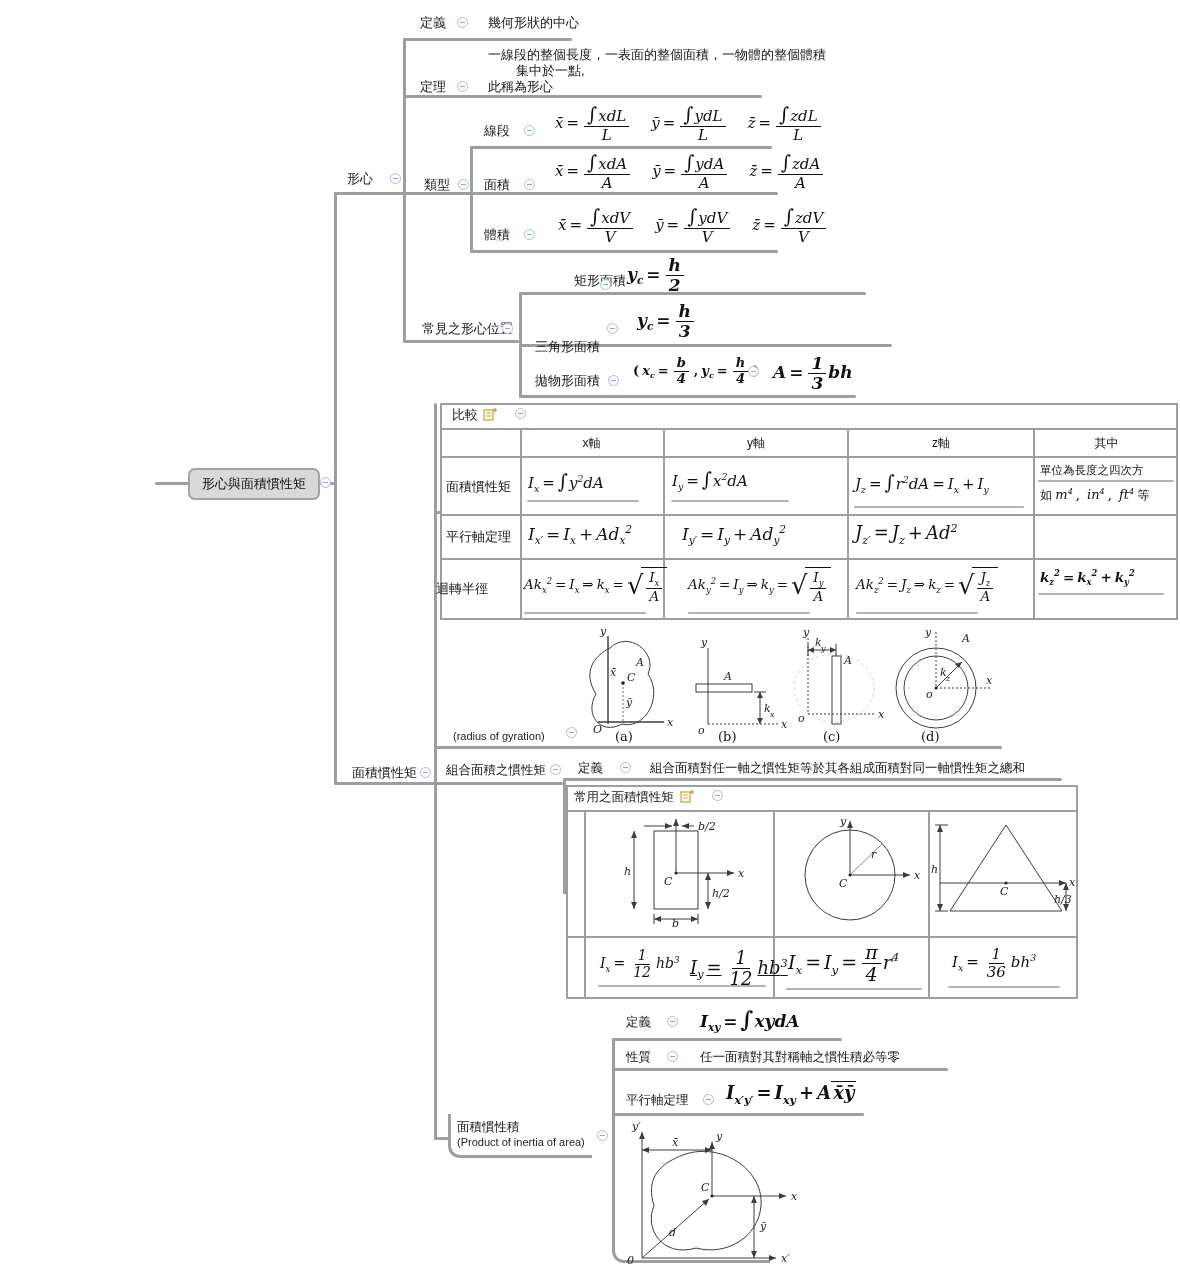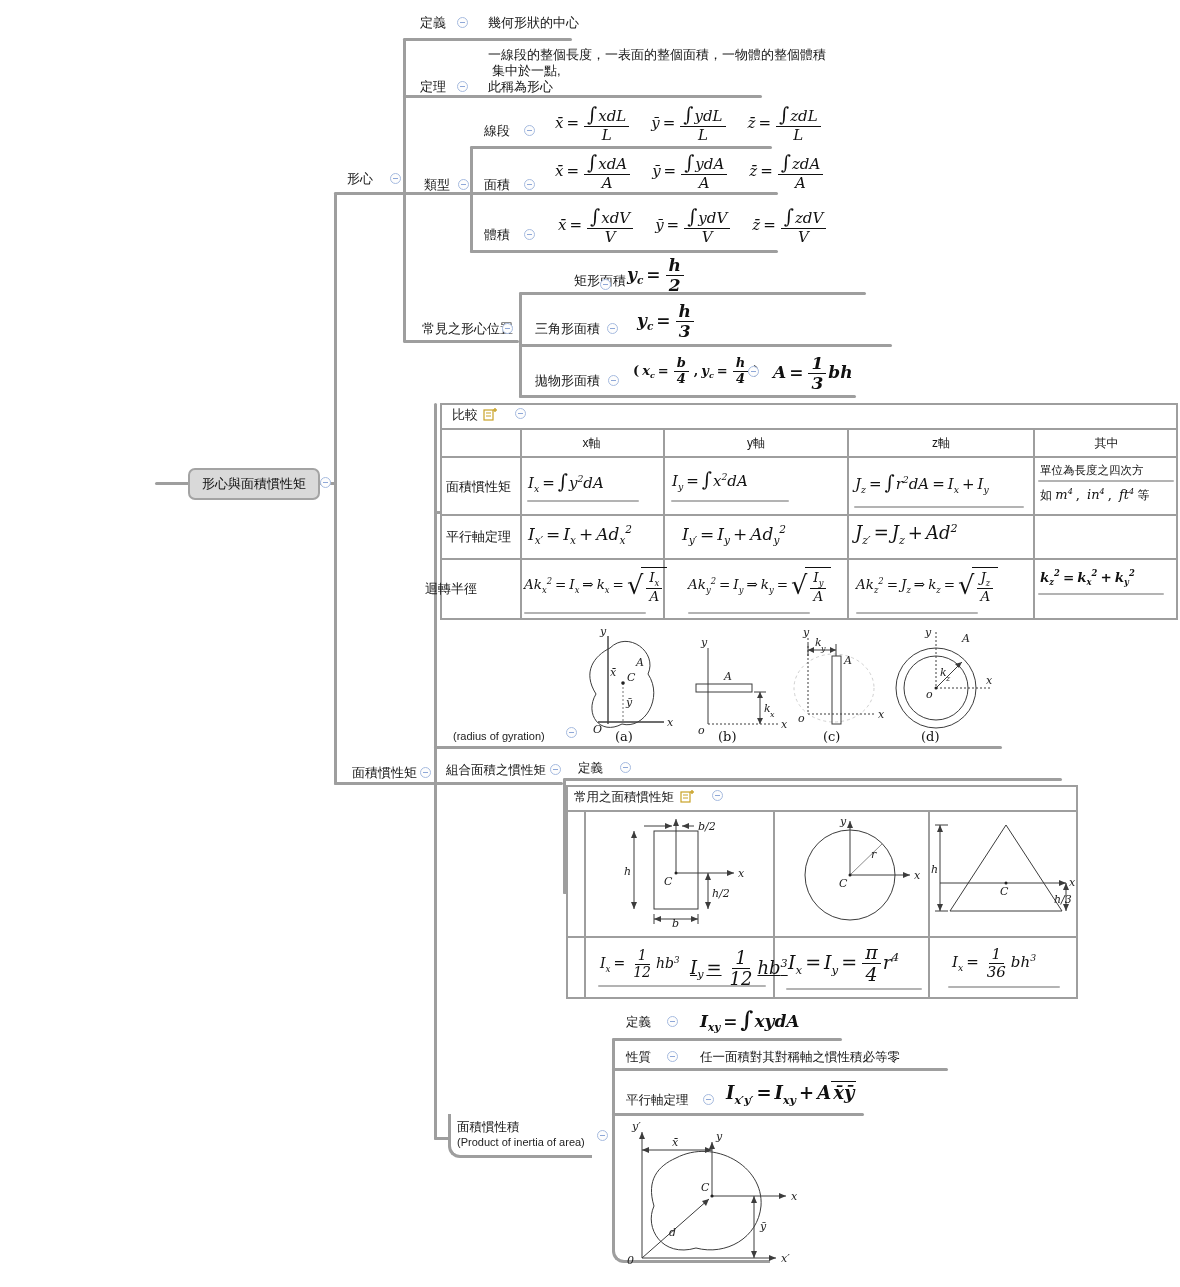--- a/index.html
+++ b/index.html
@@ -86,21 +86,21 @@
   <div class="lbl" style="left:347px;top:170px;">形心</div>
   <span class="minus" style="left:390px;top:173px;"></span>
 
   <div class="lbl" style="left:420px;top:14px;">定義</div>
   <span class="minus" style="left:457px;top:17px;"></span>
   <div class="lbl" style="left:488px;top:14px;">幾何形狀的中心</div>
 
   <div class="lbl" style="left:420px;top:78px;">定理</div>
   <span class="minus" style="left:457px;top:81px;"></span>
   <div class="lbl" style="left:488px;top:46px;">一線段的整個長度，一表面的整個面積，一物體的整個體積</div>
-  <div class="lbl" style="left:492px;top:62px;text-align:center;">集中於一點,</div>
+  <div class="lbl" style="left:516px;top:62px;text-align:center;">集中於一點,</div>
   <div class="lbl" style="left:488px;top:78px;">此稱為形心</div>
 
   <div class="lbl" style="left:424px;top:176px;">類型</div>
   <span class="minus" style="left:458px;top:179px;"></span>
 
   <div class="lbl" style="left:484px;top:122px;">線段</div>
   <span class="minus" style="left:524px;top:125px;"></span>
   <div class="fgroup" style="left:555px;top:104px;">
     <span class="f"><span>x̄</span><span class="op">=</span><span class="frac">
           <span class="fnum"><span class="int">∫</span><span>xdL</span></span>
@@ -153,21 +153,21 @@
   <div class="lbl" style="left:422px;top:320px;">常見之形心位置</div>
   <span class="minus" style="left:502px;top:323px;"></span>
 
   <div class="lbl" style="left:539px;top:272px;margin-left:35px;">矩形面積</div>
   <span class="minus" style="left:600px;top:279px;"></span>
   <span class="f bold" style="left:627px;top:256px;font-size:17px;"><span>y</span><sub>c</sub><span class="op">=</span><span class="frac">
         <span class="fnum"><span>h</span></span>
         <span class="fden"><span>2</span></span>
       </span></span>
 
-  <div class="lbl" style="left:535px;top:320px;">三角形面積</div>
+  <div class="lbl" style="left:535px;top:338px;">三角形面積</div>
   <span class="minus" style="left:607px;top:323px;"></span>
   <span class="f bold" style="left:637px;top:302px;font-size:17px;"><span>y</span><sub>c</sub><span class="op">=</span><span class="frac">
         <span class="fnum"><span>h</span></span>
         <span class="fden"><span>3</span></span>
       </span></span>
 
   <div class="lbl" style="left:535px;top:372px;">拋物形面積</div>
   <span class="minus" style="left:608px;top:375px;"></span>
   <span class="f bold" style="left:630px;top:356px;font-size:13px;"><span class="op">(</span><span>x</span><sub>c</sub><span class="op">=</span><span class="frac">
         <span class="fnum"><span>b</span></span>
@@ -219,21 +219,21 @@
   <div class="nline" style="left:854px;top:506px;width:170px;"></div>
   <div class="lbl" style="left:1040px;top:463px;font-size:11.5px;">單位為長度之四次方</div>
   <div class="nline" style="left:1038px;top:480px;width:136px;"></div>
   <span class="f" style="left:1040px;top:487px;font-size:13px;"><span class="cjk">如 </span><span>m</span><sup>4</sup><span class="op">, </span><span>in</span><sup>4</sup><span class="op">, </span><span>ft</span><sup>4</sup><span class="cjk"> 等</span></span>
 
   <div class="lbl" style="left:446px;top:528px;">平行軸定理</div>
   <span class="f" style="left:528px;top:523px;font-size:17px;"><span>I</span><sub>x′</sub><span class="op">=</span><span>I</span><sub>x</sub><span class="op">+</span><span>Ad</span><sub>x</sub><sup>2</sup></span>
   <span class="f" style="left:682px;top:523px;font-size:17px;"><span>I</span><sub>y′</sub><span class="op">=</span><span>I</span><sub>y</sub><span class="op">+</span><span>Ad</span><sub>y</sub><sup>2</sup></span>
   <span class="f" style="left:855px;top:522px;font-size:18px;"><span>J</span><sub>z′</sub><span class="op">=</span><span>J</span><sub>z</sub><span class="op">+</span><span>Ad</span><sup>2</sup></span>
 
-  <div class="lbl" style="left:425px;top:580px;text-align:center;">迴轉半徑</div>
+  <div class="lbl" style="left:436px;top:580px;text-align:center;">迴轉半徑</div>
   <span class="f" style="left:524px;top:567px;font-size:13.5px;"><span>Ak</span><sub>x</sub><sup>2</sup><span class="op">=</span><span>I</span><sub>x</sub><span class="op">⇒</span><span>k</span><sub>x</sub><span class="op">=</span><span class="sqrt">
         <span class="rad">√</span>
         <span class="sqin"><span class="frac">
             <span class="fnum"><span>I</span><sub>x</sub></span>
             <span class="fden"><span>A</span></span>
           </span></span>
       </span></span>
   <div class="nline" style="left:524px;top:612px;width:122px;"></div>
   <span class="f" style="left:688px;top:567px;font-size:13.5px;"><span>Ak</span><sub>y</sub><sup>2</sup><span class="op">=</span><span>I</span><sub>y</sub><span class="op">⇒</span><span>k</span><sub>y</sub><span class="op">=</span><span class="sqrt">
         <span class="rad">√</span>
@@ -323,20 +323,21 @@
   <span class="minus" style="left:566px;top:727px;"></span>
   <div class="cap" style="left:615px;top:729px;">(a)</div>
   <div class="cap" style="left:718px;top:729px;">(b)</div>
   <div class="cap" style="left:823px;top:729px;">(c)</div>
   <div class="cap" style="left:921px;top:729px;">(d)</div>
 
   <div class="lbl" style="left:446px;top:762px;font-size:12.5px;">組合面積之慣性矩</div>
   <span class="minus" style="left:550px;top:764px;"></span>
   <div class="lbl" style="left:578px;top:760px;font-size:12.5px;">定義</div>
   <span class="minus" style="left:620px;top:762px;"></span>
+  <div class="lbl" style="left:650px;top:760px;font-size:12.5px;">組合面積對任一軸之慣性矩等於其各組成面積對同一軸慣性矩之總和</div>
 
   <div class="box" style="left:566px;top:785px;width:512px;height:214px;"></div>
   <div class="lbl" style="left:574px;top:789px;font-size:12.5px;">常用之面積慣性矩</div>
   <svg class="sheet-icon" style="left:680px;top:789px;" width="15" height="14" viewBox="0 0 15 14">
     <rect x="1" y="3" width="9" height="10" fill="#fff" stroke="#c9a227" stroke-width="1.2"></rect>
     <line x1="3" y1="6" x2="8" y2="6" stroke="#c9a227"></line>
       <line x1="3" y1="9" x2="8" y2="9" stroke="#c9a227"></line>
     <line x1="12" y1="1" x2="12" y2="5" stroke="#c9a227" stroke-width="1.4"></line>
       <line x1="10" y1="3" x2="14" y2="3" stroke="#c9a227" stroke-width="1.4"></line>
   </svg>

